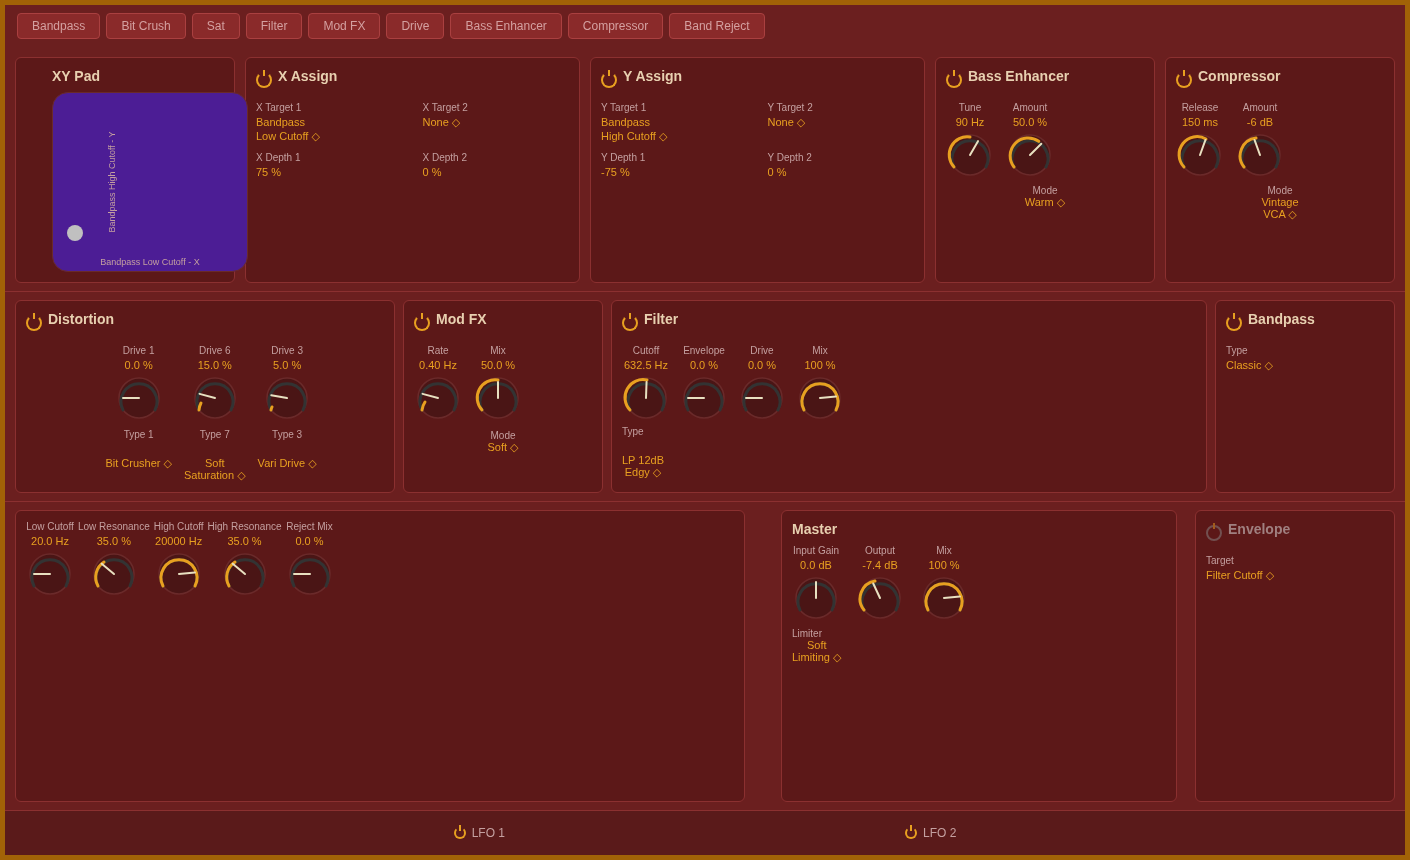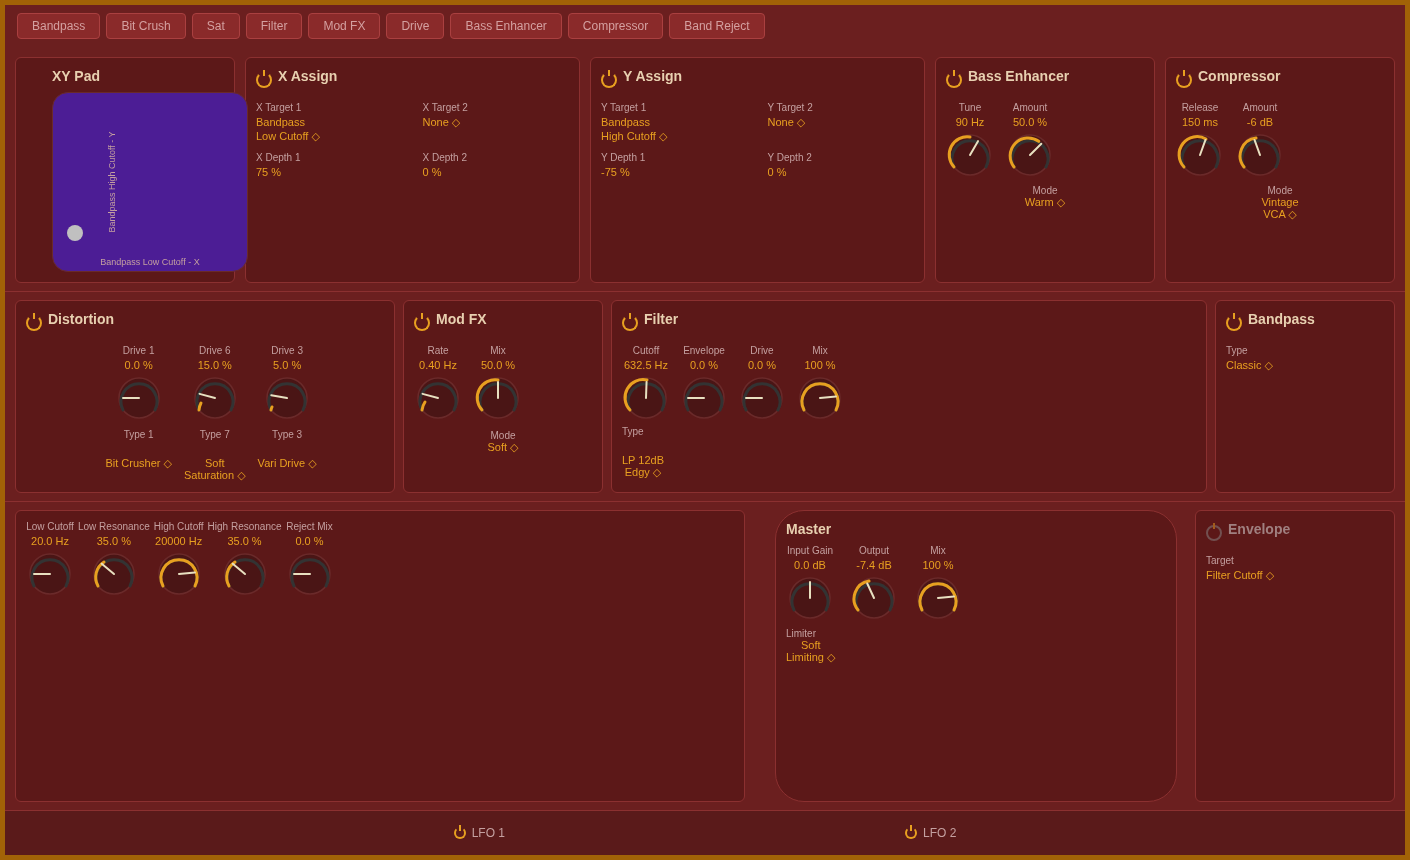--- a/index.html
+++ b/index.html
@@ -270,22 +270,21 @@
       flex-shrink: 0;
     }
     .br-knobs-row {
       display: flex;
       gap: 4px;
       align-items: flex-end;
     }
 
     .master-panel {
       flex: 1;
-      margin-left: 22px;
-      border-radius: 29px;
+      margin-left: 28px;
     }
 
     .envelope-panel {
       width: 200px;
       flex-shrink: 0;
       margin-left: 10px;
     }
 
     .type-row {
       display: flex;

